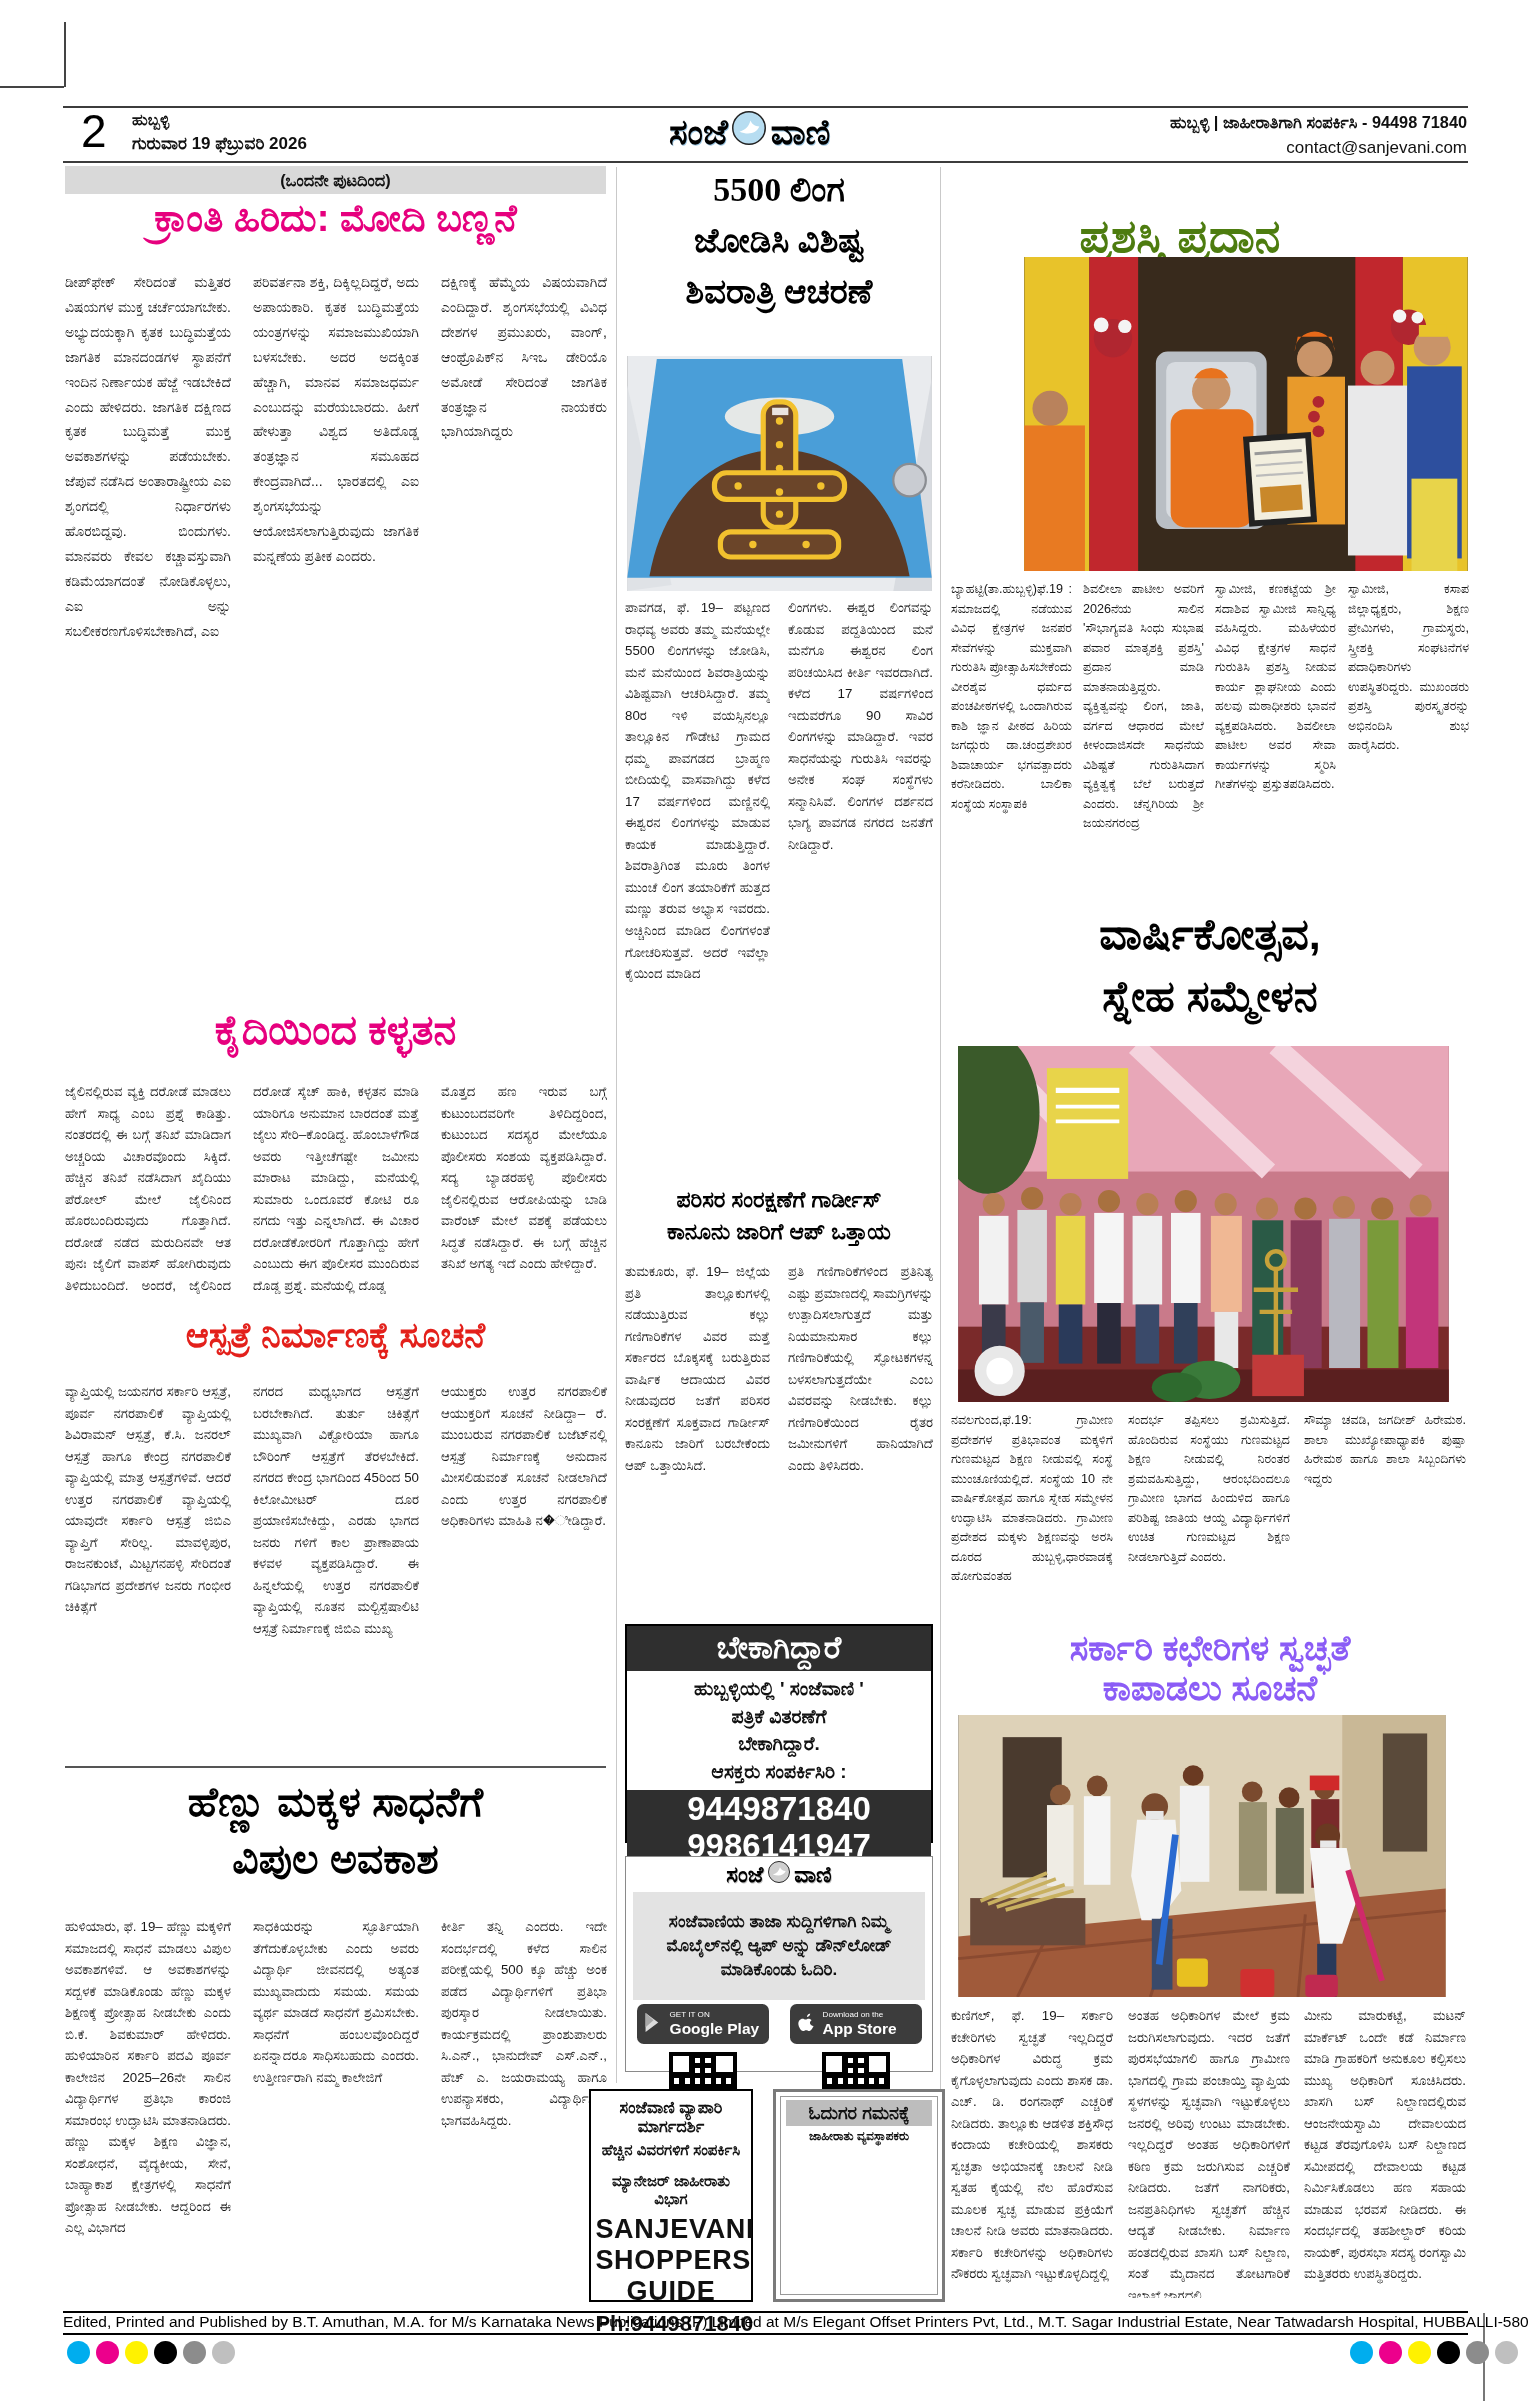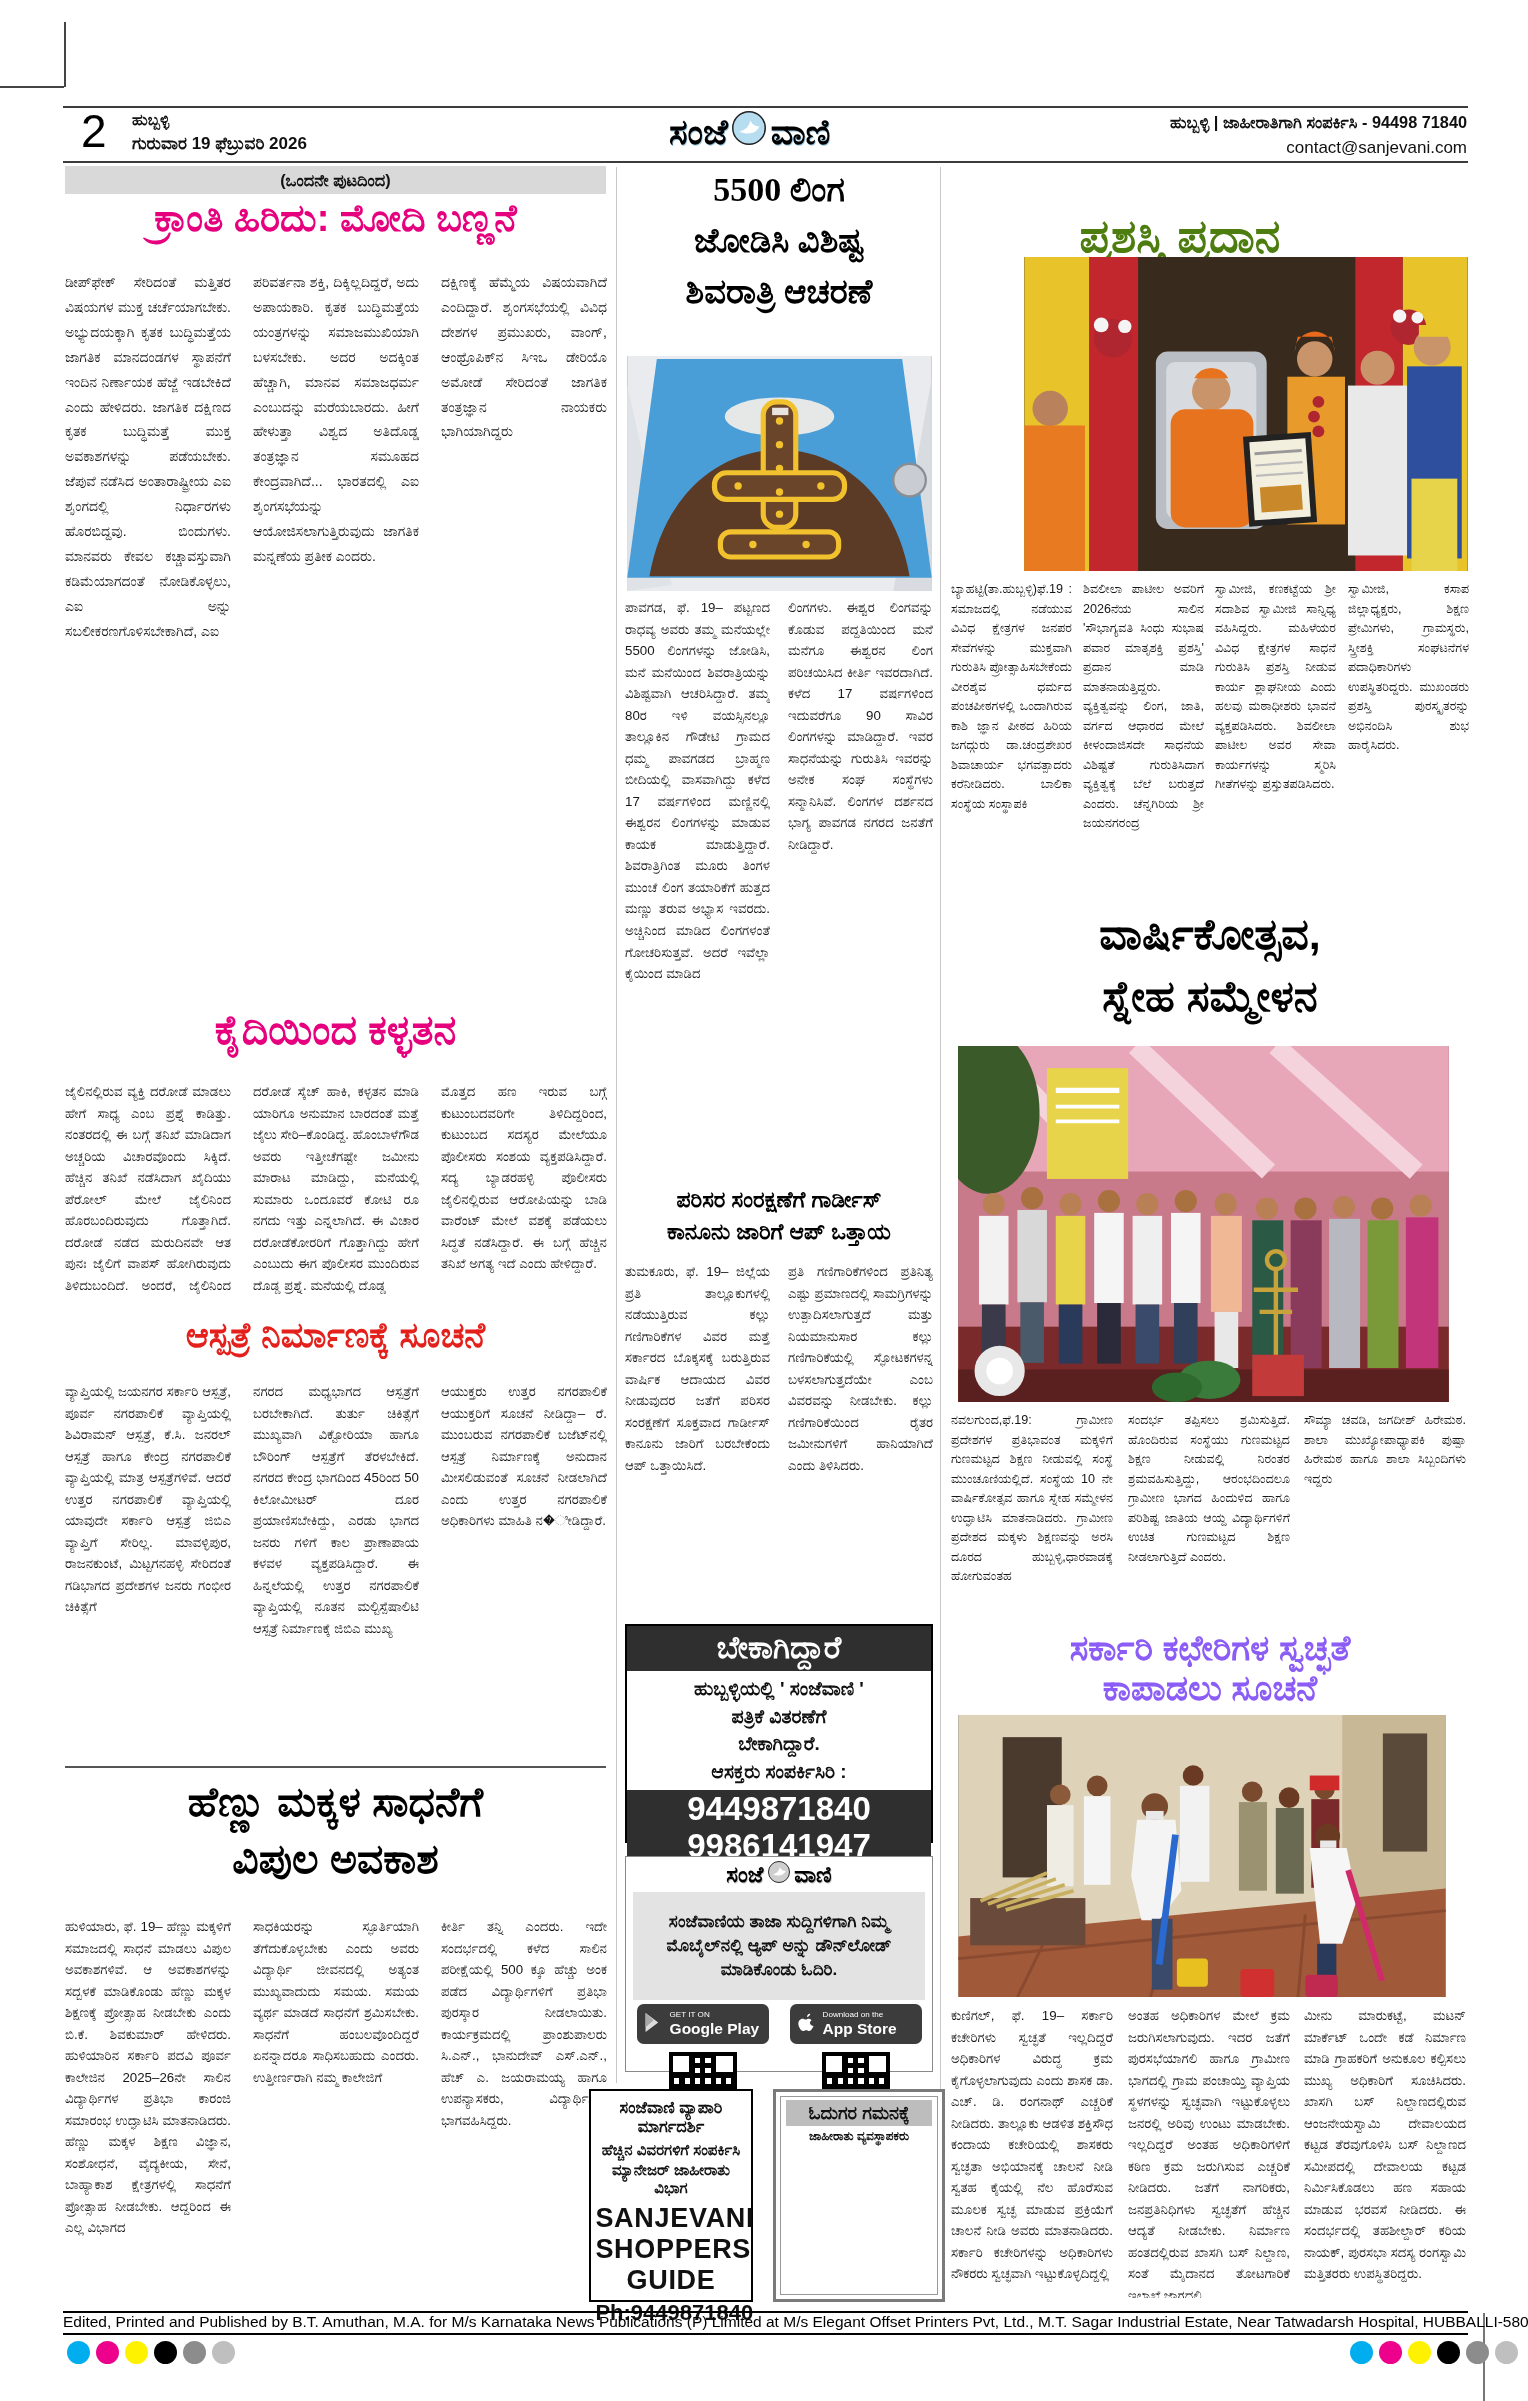--- a/index.html
+++ b/index.html
@@ -220,21 +220,21 @@
           <i class="a"></i>
           <i class="b"></i>
           <i class="c"></i>
         </div>
     </div>
   </div>
 
   <div class="shopbox" style="left:589px;top:2089px;width:164px;height:213px;">
     <div style="font-size:16.3px;font-weight:bold;">ಸಂಜೆವಾಣಿ  ವ್ಯಾಪಾರಿ  ಮಾರ್ಗದರ್ಶಿ</div>
     <div style="font-size:15px;font-weight:bold;margin-top:4.4px;">ಹೆಚ್ಚಿನ ವಿವರಗಳಿಗೆ ಸಂಪರ್ಕಿಸಿ</div>
-    <div style="font-size:15px;font-weight:bold;margin-top:2px;">ಮ್ಯಾನೇಜರ್ ಜಾಹೀರಾತು ವಿಭಾಗ</div>
+    <div style="font-size:15px;font-weight:bold;margin-top:13px;">ಮ್ಯಾನೇಜರ್ ಜಾಹೀರಾತು ವಿಭಾಗ</div>
     <div style="font-size:27px;font-weight:900;margin-top:6px;letter-spacing:0.7px;">SANJEVANI</div>
     <div style="font-size:27px;font-weight:900;letter-spacing:0.7px;">SHOPPERS</div>
     <div style="font-size:27px;font-weight:900;letter-spacing:0.7px;">GUIDE</div>
     <div style="font-size:22px;font-weight:900;margin-top:4.4px;">Ph:9449871840</div>
   </div>
 
   <div class="odubox" style="left:773px;top:2089px;width:172px;height:213px;">
     <div class="inner">
       <div class="otitle">ಓದುಗರ ಗಮನಕ್ಕೆ</div>
       <div style="font-size:12px;font-weight:bold;margin-top:3px;">ಜಾಹೀರಾತು ವ್ಯವಸ್ಥಾಪಕರು</div>

